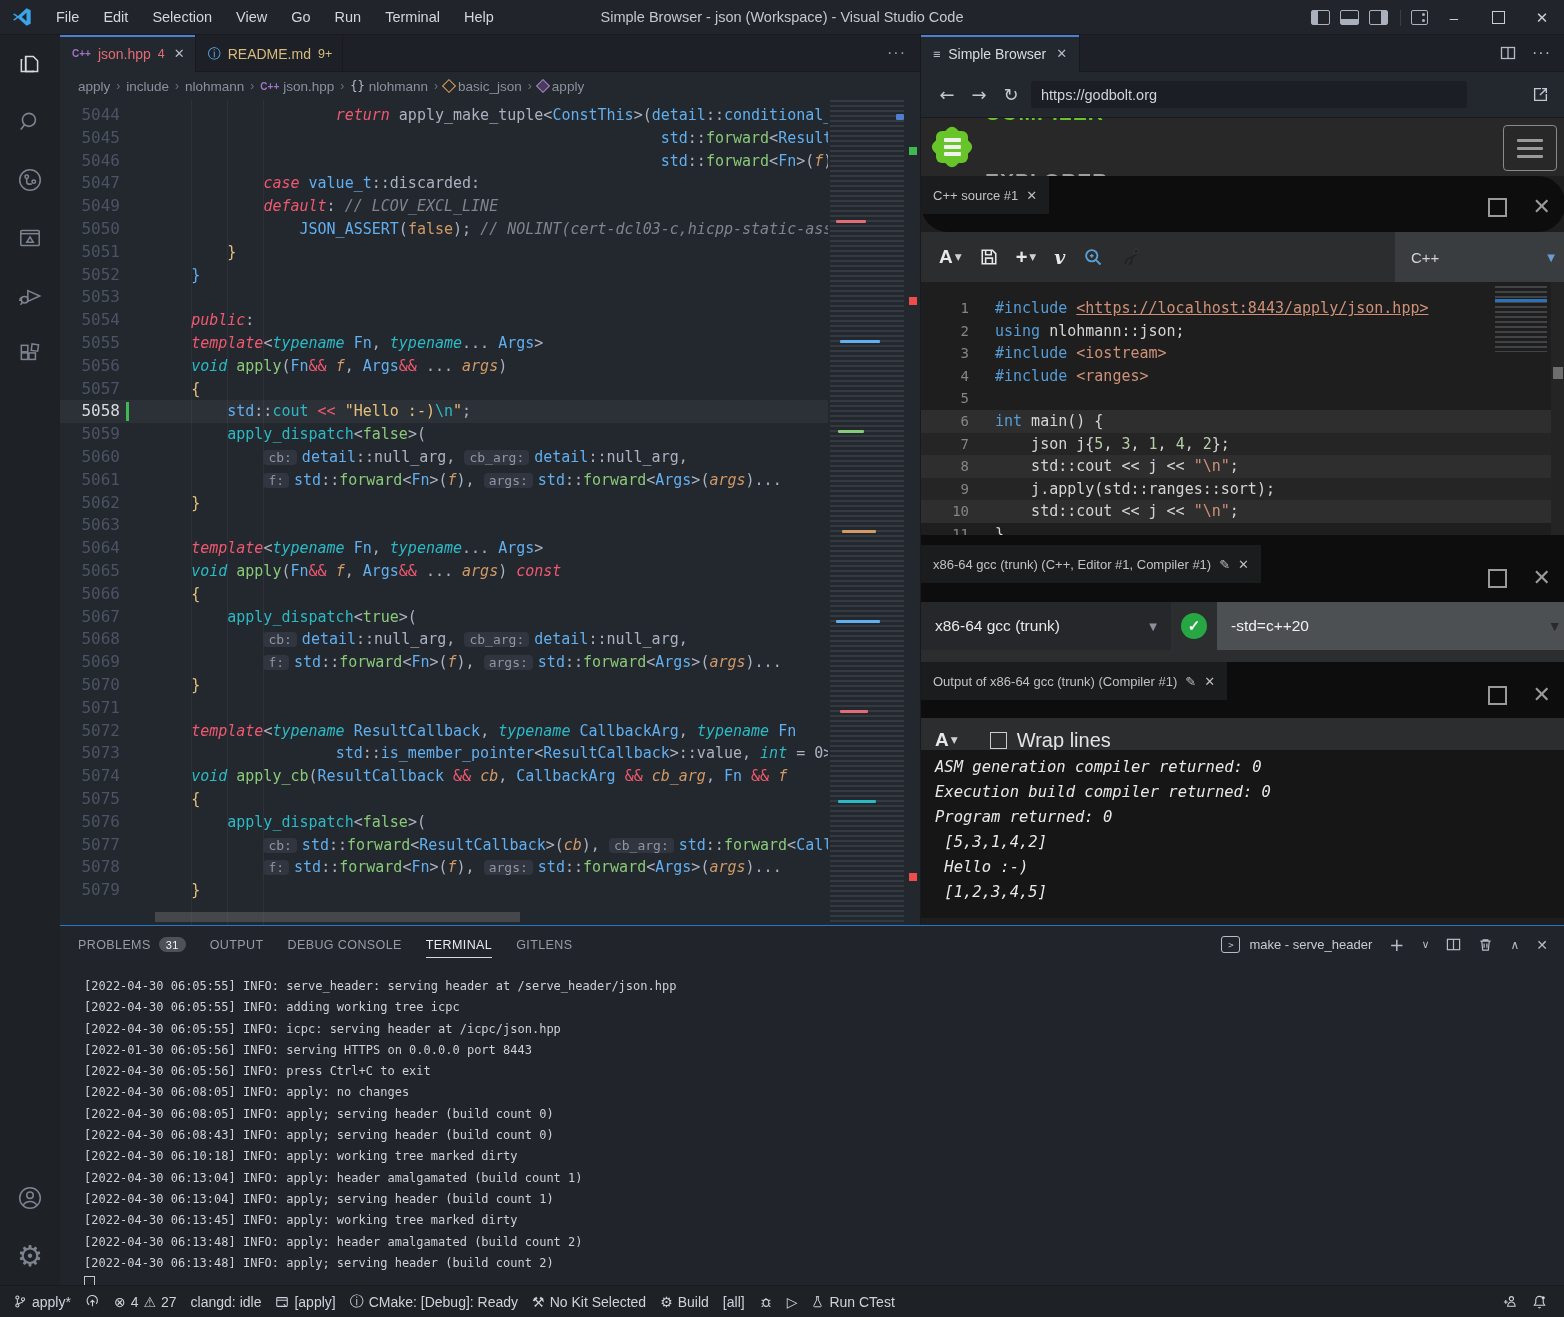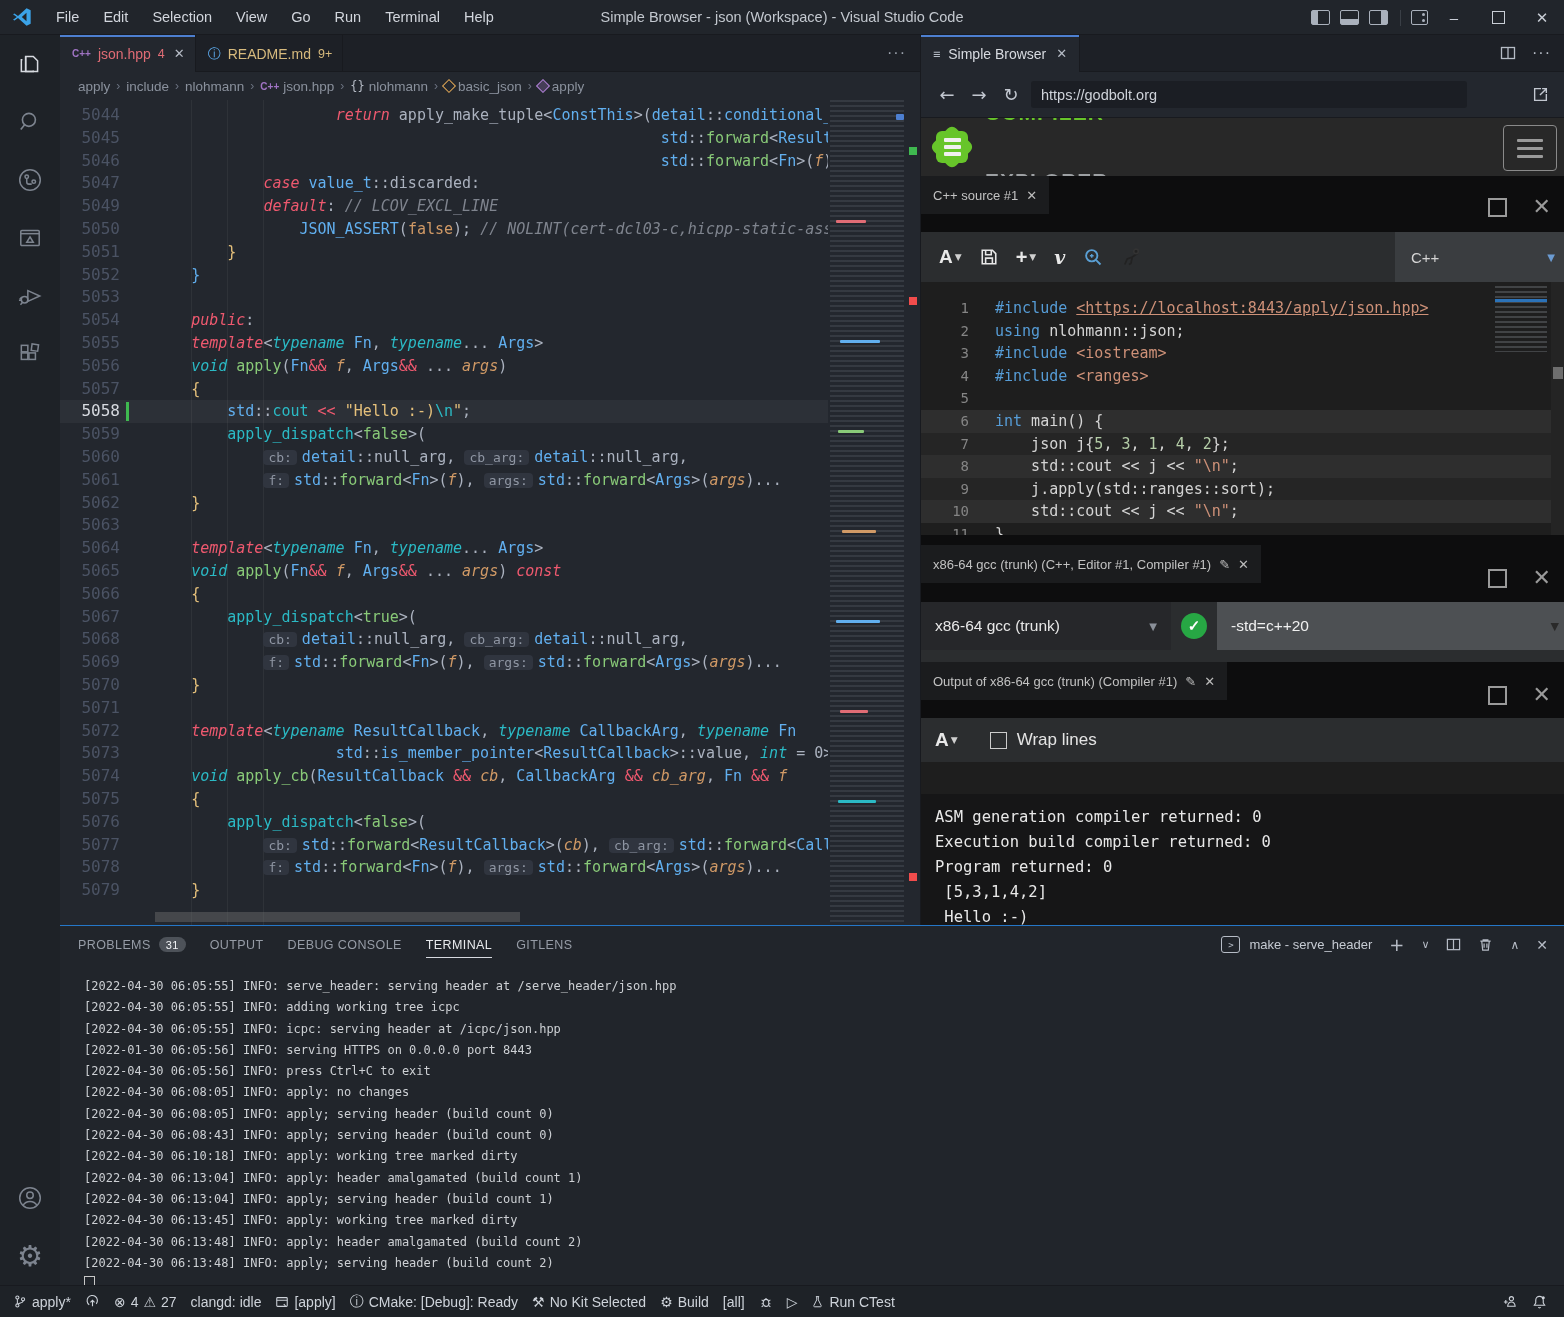--- a/index.html
+++ b/index.html
@@ -132,21 +132,21 @@
   .comp-row{position:absolute;left:0;width:644px;background:#1e1f21;display:flex;align-items:center;}
   .comp-sel{width:250px;height:100%;background:#26272a;display:flex;align-items:center;padding-left:14px;
             font-size:15.5px;color:#e8e8e8;box-sizing:border-box;position:relative;}
   .comp-sel .caret{position:absolute;right:14px;color:#8a9099;font-size:10px;}
   .comp-check{width:46px;height:100%;background:#2b2d2f;display:flex;align-items:center;justify-content:center;}
   .checkcircle{width:26px;height:26px;border-radius:50%;background:#27a744;color:#fff;display:flex;align-items:center;justify-content:center;font-size:15px;font-weight:bold;}
   .comp-opts{flex:1;height:100%;background:#4d5053;display:flex;align-items:center;padding-left:14px;font-size:15.5px;color:#f0f0f0;position:relative;}
   .comp-opts .caret{position:absolute;right:6px;color:#2a2a2a;font-size:11px;}
   .out-toolbar{position:absolute;left:0;width:644px;background:#2b2d2f;display:flex;align-items:center;gap:10px;}
   .checkbox{width:15px;height:15px;border:1.6px solid #cccccc;margin-left:22px;}
-  .wraplabel{font-size:17px;color:#e4e4e4;}
+  .wraplabel{font-size:20px;color:#e4e4e4;}
   .out-content{position:absolute;left:0;width:644px;background:#161617;color:#e8e8e8;
                font-family:"DejaVu Sans Mono",monospace;font-size:15.5px;}
   .out-line{height:25px;line-height:25px;white-space:pre;padding-left:14px;}
 
   
   .panel{left:60px;top:925px;width:1504px;height:360px;background:#21252b;border-top:1px solid #2577c8;box-sizing:border-box;}
   .paneltabs{position:absolute;left:0;top:0;width:1504px;height:37px;display:flex;align-items:center;padding-left:18px;box-sizing:border-box;}
   .ptab{display:flex;align-items:center;gap:8px;margin-right:24px;font-size:12.5px;letter-spacing:.4px;color:#969ca6;height:37px;position:relative;}
   .ptab.active{color:#e8eaed;}
   .ptab.active::after{content:"";position:absolute;left:0;right:0;bottom:5px;height:1.5px;background:#d7dae0;}
@@ -424,21 +424,21 @@
           <div class="l1">COMPILER</div>
           <div class="l2">EXPLORER</div>
         </span>
         <span class="hamburger">
             <i></i>
             <i></i>
             <i></i>
           </span>
       </div>
 
-      <div class="pane-header" style="top:58px;height:56px;">
+      <div class="pane-header" style="top:58px;height:56px;border-radius:27px;">
         <div class="gl-tab">
           <span>C++ source #1</span>
             <span class="gl-x">✕</span>
         </div>
         <div class="gl-actions" style="top:20px;">
           <span class="gl-max"></span>
           <span class="gl-close">✕</span>
         </div>
       </div>
 
@@ -528,21 +528,21 @@
         <div class="gl-actions" style="top:22px;">
           <span class="gl-max"></span>
           <span class="gl-close">✕</span>
         </div>
       </div>
       <div class="out-toolbar" style="top:600px;height:44px;">
         <span class="gbt-icon" style="font-size:19px;margin-left:14px;">A<span class="caret">▼</span></span>
         <span class="checkbox"></span>
         <span class="wraplabel">Wrap lines</span>
       </div>
-      <div class="out-content" style="top:676px;height:163px;padding-top:11px;" id="gboutput">
+      <div class="out-content" style="top:632px;height:163px;padding-top:5px;font-style:italic;" id="gboutput">
           <div class="out-line">ASM generation compiler returned: 0</div>
           <div class="out-line">Execution build compiler returned: 0</div>
           <div class="out-line">Program returned: 0</div>
           <div class="out-line"> [5,3,1,4,2]</div>
           <div class="out-line"> Hello :-)</div>
           <div class="out-line"> [1,2,3,4,5]</div>
         </div>
     </div>
   </div>
 

